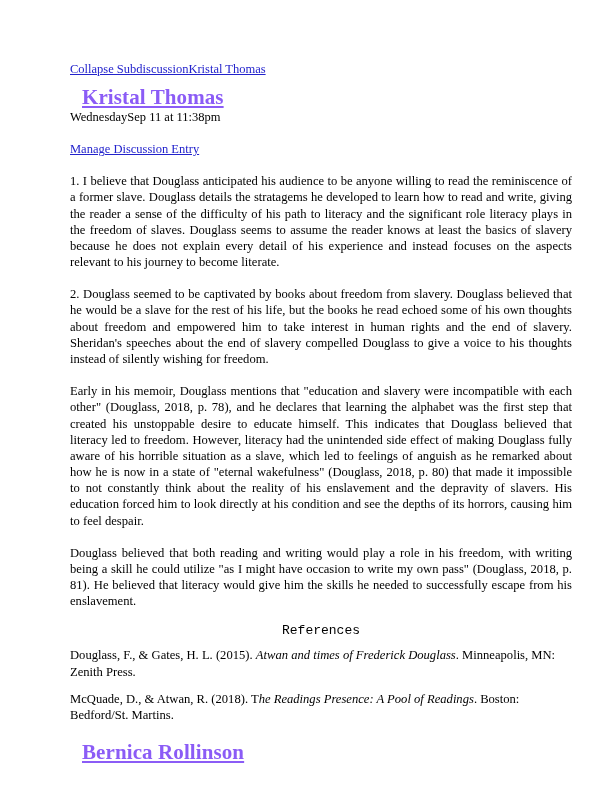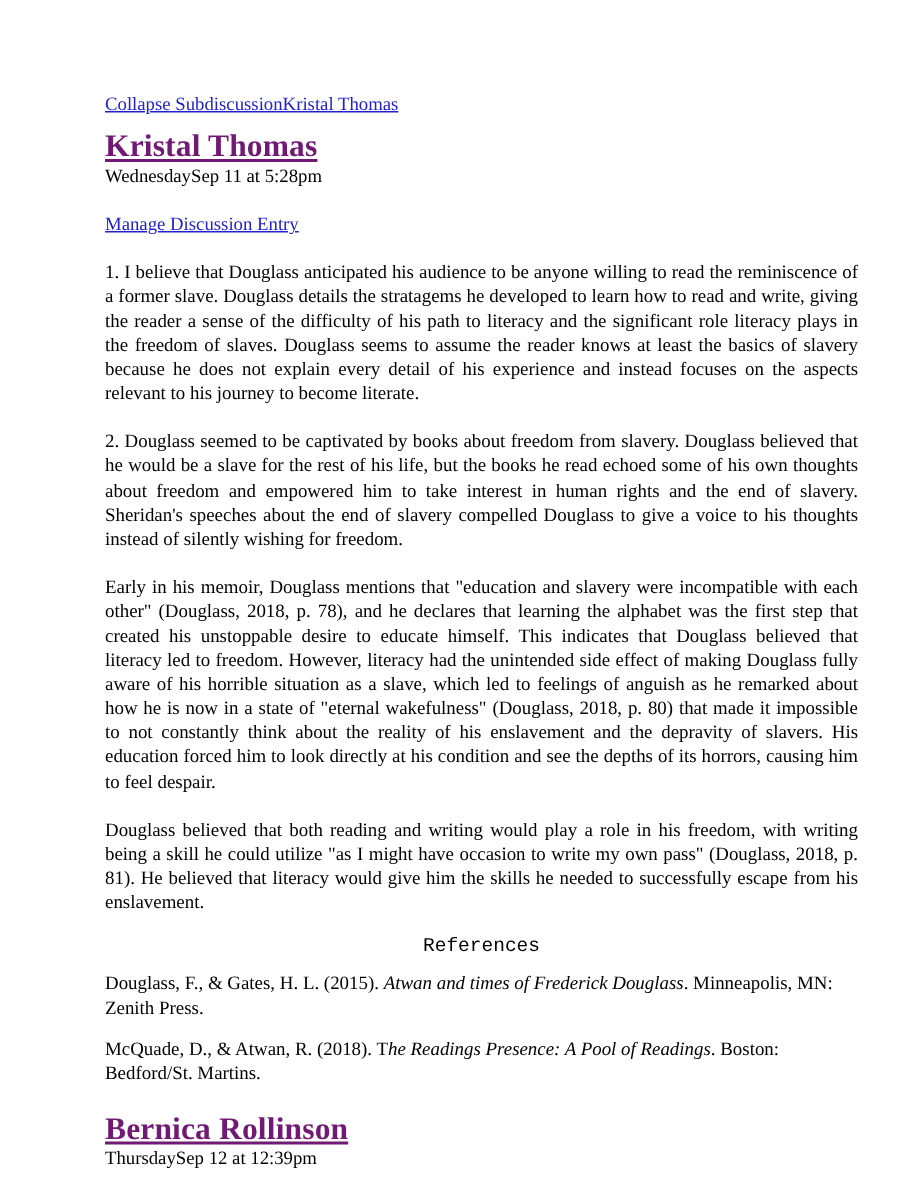--- a/index.html
+++ b/index.html
@@ -30,24 +30,24 @@
     font-size: 12.5px;
     line-height: 1.25;
     margin: 0 0 7px 0;
   }
   .collapse-line .link {
     color: #2222cc;
   }
   .author-name {
     font-size: 21px;
     font-weight: bold;
-    color: #701a75;
+    color: #8b5cf6;
     text-decoration: underline;
     line-height: 1.15;
-    margin: 0 0 5px 0;
+    margin: 0 0 5px 12px;
     letter-spacing: 0.1px;
   }
   .timestamp {
     font-size: 12.5px;
     line-height: 1.3;
     margin: 0 0 2px 0;
   }
   .manage-link {
     font-size: 12.5px;
     line-height: 1.3;
@@ -91,36 +91,35 @@
 
 <div class="page">
 
   <div class="collapse-line">
     <a href="#" class="link">Collapse SubdiscussionKristal Thomas</a>
   </div>
 
   <div>
     <a href="#" class="author-name">Kristal Thomas</a>
 
-    <div class="timestamp">WednesdaySep 11 at 5:28pm</div>
+    <div class="timestamp">WednesdaySep 11 at 11:38pm</div>
 
     <div class="manage-link">
       <a href="#" class="link">Manage Discussion Entry</a>
     </div>
 
     <p class="para">1. I believe that Douglass anticipated his audience to be anyone willing to read the reminiscence of a former slave. Douglass details the stratagems he developed to learn how to read and write, giving the reader a sense of the difficulty of his path to literacy and the significant role literacy plays in the freedom of slaves. Douglass seems to assume the reader knows at least the basics of slavery because he does not explain every detail of his experience and instead focuses on the aspects relevant to his journey to become literate.</p>
     <p class="para">2. Douglass seemed to be captivated by books about freedom from slavery. Douglass believed that he would be a slave for the rest of his life, but the books he read echoed some of his own thoughts about freedom and empowered him to take interest in human rights and the end of slavery. Sheridan's speeches about the end of slavery compelled Douglass to give a voice to his thoughts instead of silently wishing for freedom.</p>
     <p class="para">Early in his memoir, Douglass mentions that "education and slavery were incompatible with each other" (Douglass, 2018, p. 78), and he declares that learning the alphabet was the first step that created his unstoppable desire to educate himself. This indicates that Douglass believed that literacy led to freedom. However, literacy had the unintended side effect of making Douglass fully aware of his horrible situation as a slave, which led to feelings of anguish as he remarked about how he is now in a state of "eternal wakefulness" (Douglass, 2018, p. 80) that made it impossible to not constantly think about the reality of his enslavement and the depravity of slavers. His education forced him to look directly at his condition and see the depths of its horrors, causing him to feel despair.</p>
     <p class="para last-body">Douglass believed that both reading and writing would play a role in his freedom, with writing being a skill he could utilize "as I might have occasion to write my own pass" (Douglass, 2018, p. 81). He believed that literacy would give him the skills he needed to successfully escape from his enslavement.</p>
 
     <div class="refs-heading">References</div>
 
     <p class="ref"><span>Douglass, F., &amp; Gates, H. L. (2015). </span><i>Atwan and times of Frederick Douglass</i><span>. Minneapolis, MN: Zenith Press.</span></p>
 
     <p class="ref"><span>McQuade, D., &amp; Atwan, R. (2018). T</span><i>he Readings Presence: A Pool of Readings</i><span>. Boston: Bedford/St. Martins.</span></p>
   </div>
 
   <div class="second-author">
     <a href="#" class="author-name">Bernica Rollinson</a>
-    <div class="timestamp">ThursdaySep 12 at 12:39pm</div>
   </div>
 
 </div>
 
 </body></html>

